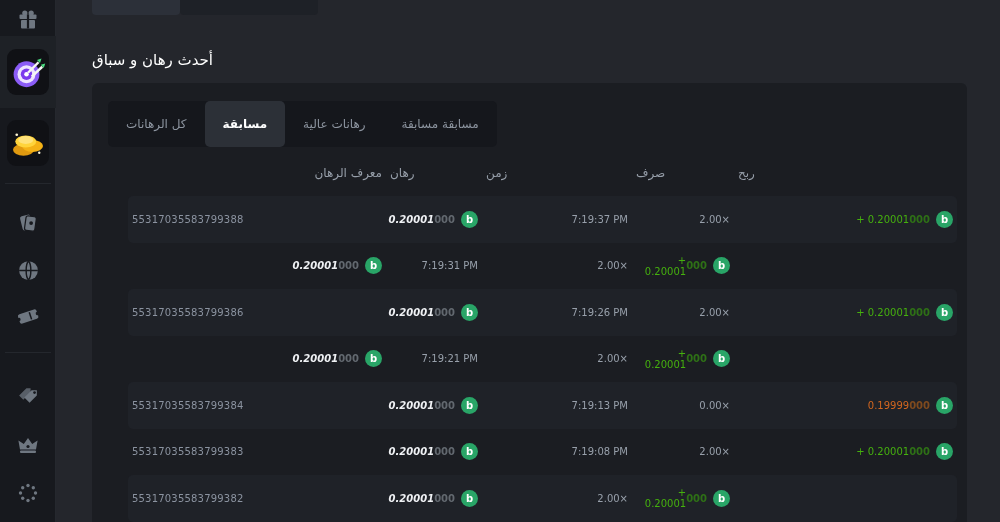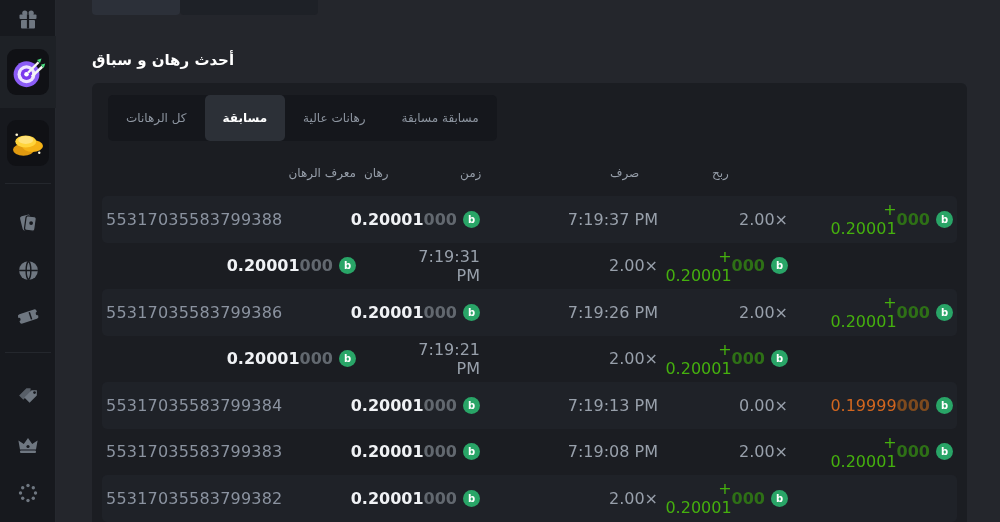--- a/index.html
+++ b/index.html
@@ -32,54 +32,54 @@
   .sb-divider {
     position:absolute; left:5px; width:46px; height:1px; background:#24272d;
   }
   
   .top-tab { position:absolute; top:0; height:15px; border-radius:0 0 4px 4px; cursor:pointer; }
   .top-tab.light { left:92px; width:88px; background:#2c3039; }
   .top-tab.dark  { left:180px; width:138px; background:#1e2127; }
   
   .page-heading {
     position:absolute; left:92px; top:51px;
-    font-size:15px; font-weight:bold; color:#fff; direction:rtl;
+    font-size:15px; font-weight:normal; color:#fff; direction:rtl;
   }
   
   .card {
     position:absolute; left:92px; top:83px; width:875px; height:439px;
     background:#1b1d22; border-radius:6px 6px 0 0;
   }
   .tabs {
-    position:absolute; left:16px; top:12px; display:inline-flex;
+    position:absolute; left:16px; top:18px; display:inline-flex;
     background:#15171c; border-radius:5px; overflow:hidden;
   }
   .tab {
     border:none; background:transparent; color:#8d95a0; font-size:12px;
     font-family:inherit; height:46px; padding:0 18px; cursor:pointer;
     direction:rtl; white-space:nowrap;
   }
   .tab.active { background:#2c3037; color:#fff; font-weight:bold; border-radius:5px; }
   
   .table { position:absolute; left:10px; top:67px; width:855px; }
   .trow, .thead {
     display:grid;
     grid-template-columns:258px 96px 150px 102px 1fr;
-    align-items:center; height:46.5px; border-radius:5px;
+    align-items:center; height:46.5px; border-radius:5px;margin-left:26px;
   }
   .thead { color:#969ea9; font-size:12px; height:46px; }
-  .trow { font-size:16px; cursor:pointer;gap:28px; }
+  .trow { font-size:10px; cursor:pointer; }
   .trow.alt { background:#1f2228; }
   .cell { display:flex; align-items:center; padding:0 4px; }
   .c-id { color:#8b93a0; letter-spacing:.2px; }
   .c-right { justify-content:flex-end;text-align:right; }
   .c-time, .c-mult { color:#98a0ab; }
   .h-ar { direction:rtl; }
   .h-pad { padding-right:26px; }
-  .num-main { color:#f0f2f5; font-weight:bold; }
+  .num-main { color:#f0f2f5; font-weight:bold;font-style:italic; }
   .num-zeros { color:#62686f; font-weight:bold; }
   .coin {
     width:17px; height:17px; border-radius:50%; background:#29a567;
     color:#fff; font-size:10px; font-weight:bold; line-height:17px;
     text-align:center; margin-left:6px; flex:0 0 17px;
   }
   .coin::before { content:"b"; }
   .profit[data-result="win"] .p-main { color:#45b00e; font-weight:normal; }
   .profit[data-result="win"] .p-zeros { color:#2e7016; font-weight:bold; }
   .profit[data-result="loss"] .p-main { color:#d2661f; font-weight:normal; }

